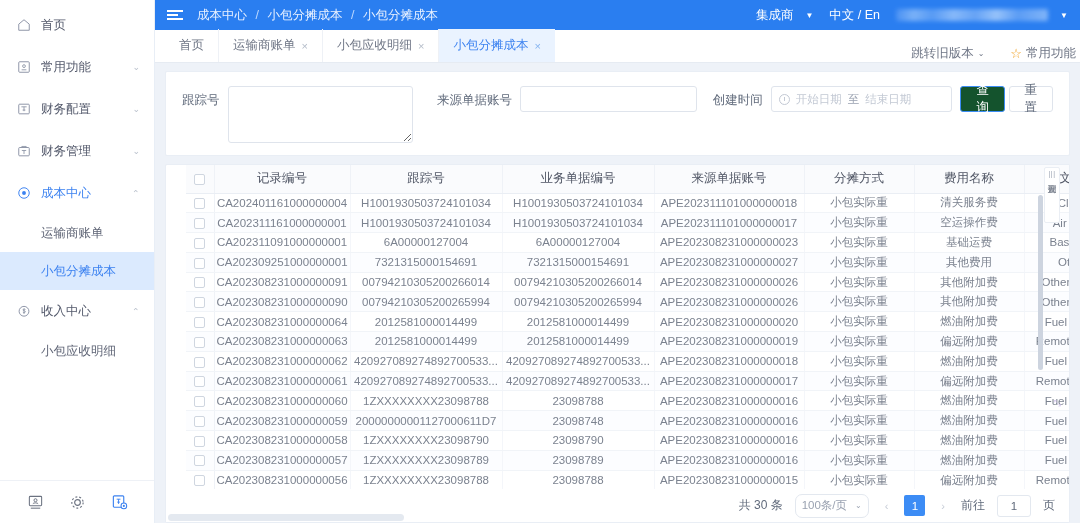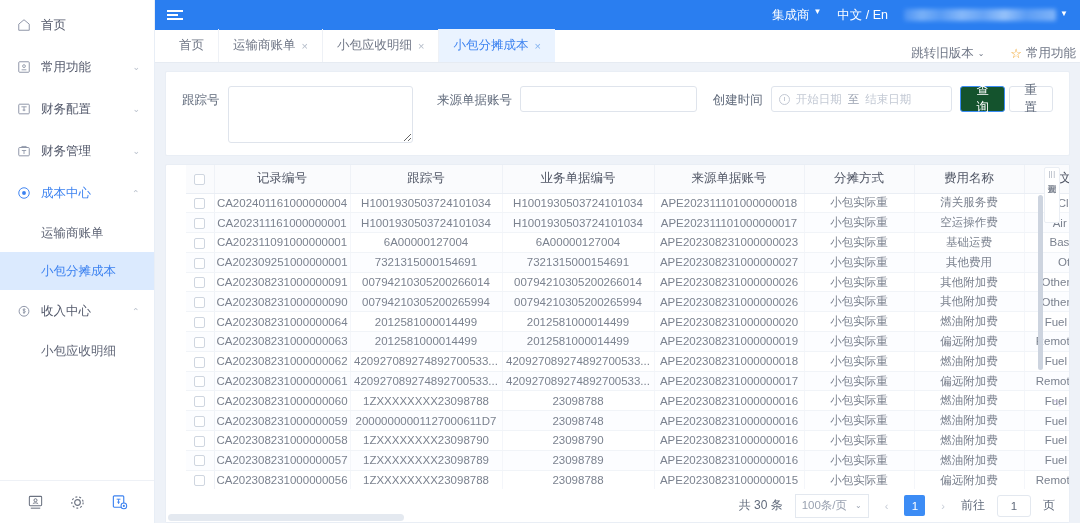--- a/index.html
+++ b/index.html
@@ -65,21 +65,21 @@
   .topbar {
     height: 30px; background:#2a7ef0; display:flex; align-items:center;
     color:#ffffff; padding: 0 12px; flex: 0 0 30px;
   }
   .hamburger { width:16px; margin-right:14px; display:flex; flex-direction:column; gap:2px; cursor:pointer; }
   .hamburger i { display:block; height:2px; background:#fff; }
   .hamburger i:nth-child(2){ width:11px; }
   .crumb { font-size:12.5px; color:#eaf2ff; }
   .crumb .sep { color:#bcd8ff; margin:0 5px; }
   .topbar-right { margin-left:auto; display:flex; align-items:center; gap:16px; font-size:12.5px; }
-  .tb-item { display:flex; align-items:flex-start; gap:4px; cursor:pointer; color:#ffffff; }
+  .tb-item { display:flex; align-items:center; gap:12px; cursor:pointer; color:#ffffff; }
   .caret { font-size:8px; }
   .userblur {
     width:152px; height:12px; border-radius:2px;
     background: linear-gradient(95deg,#4a91f4 0%, #7eb4f8 12%, #5a9cf5 24%, #8cbcfa 38%, #69a5f6 52%, #9cc6fb 66%, #5e9ef5 80%, #86b8f9 100%);
     filter: blur(2.2px); opacity:.95;
   }
 
   .tabbar {
     height: 33px; background:#fff; display:flex; align-items:flex-end;
     border-bottom:1px solid #e6ebf2; padding-left: 10px; flex:0 0 33px;
@@ -182,21 +182,21 @@
   .resize-handle {
     position:absolute; right:8px; bottom:113px; font-size:9px; color:#cdbde8; z-index:5;
   }
 
   .pager {
     height:33px; display:flex; align-items:center; justify-content:flex-end;
     gap:12px; padding-right:14px; font-size:12px; color:#606a7b;
     flex:0 0 33px; background:#fff;
   }
   .pg-sel {
-    width:74px; height:24px; border:1px solid #e3e8ef; border-radius:0;
+    width:74px; height:24px; border:1px solid #e3e8ef; border-radius:7px;
     display:flex; align-items:center; justify-content:space-between;
     padding:0 6px; color:#9aa2b1; font-size:11.5px; background:#fff;
   }
   .pg-arrow { color:#c6ccd6; padding:0 4px; font-size:11px; cursor:pointer; }
   .pg-num {
     width:21px; height:21px; background:#3c8cf5; color:#fff; border-radius:2px;
     display:flex; align-items:center; justify-content:center; font-size:11.5px; cursor:pointer;
   }
   .pg-goto-in {
     width:34px; height:22px; border:1px solid #e3e8ef; border-radius:3px;
@@ -318,20 +318,27 @@
   </div>
 
   <div class="main">
 
     <div class="topbar">
       <span class="hamburger">
           <i></i>
           <i></i>
           <i></i>
         </span>
+      <span class="crumb">
+        <span>成本中心</span>
+        <span class="sep">/</span>
+        <span>小包分摊成本</span>
+        <span class="sep">/</span>
+        <span>小包分摊成本</span>
+      </span>
       <span class="topbar-right">
         <span class="tb-item">
           <span>集成商</span>
           <span class="caret">▼</span>
         </span>
         <span class="tb-item">
           <span>中文 / En</span>
         </span>
         <span class="tb-item">
           <span class="userblur"></span>

